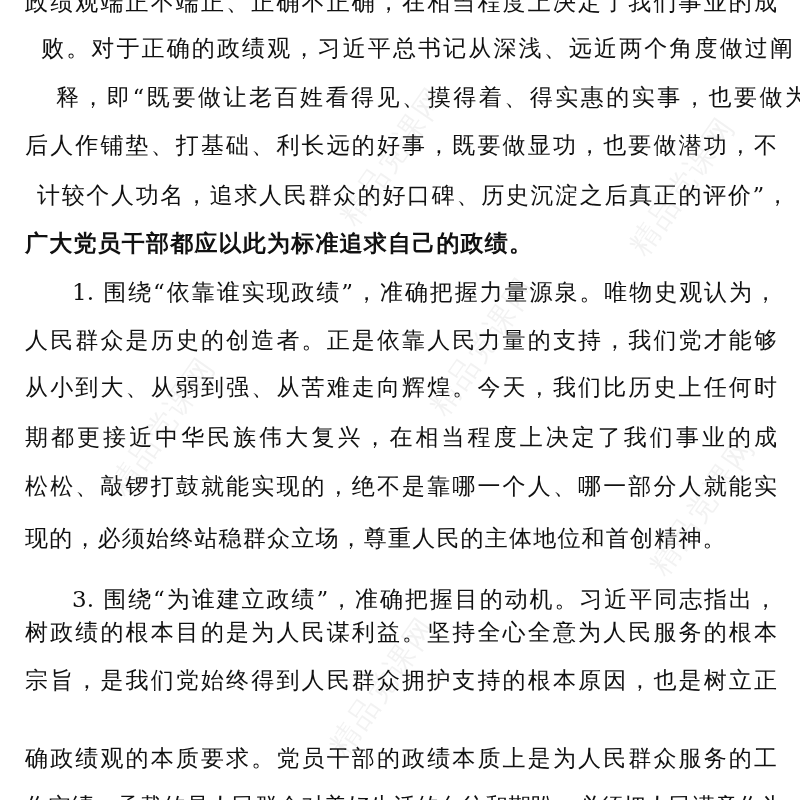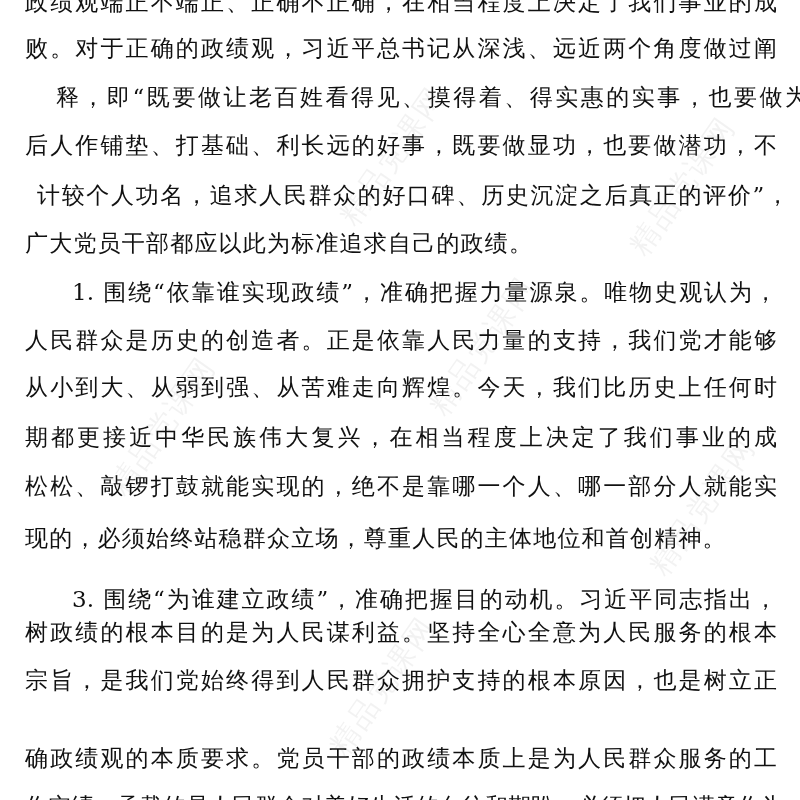--- a/index.html
+++ b/index.html
@@ -67,25 +67,25 @@
     <div class="wm" style="left:330px;top:210px;">精品党课网</div>
     <div class="wm" style="left:620px;top:240px;">精品党课网</div>
     <div class="wm" style="left:100px;top:480px;">精品党课网</div>
     <div class="wm" style="left:420px;top:400px;">精品党课网</div>
     <div class="wm" style="left:640px;top:560px;">精品党课网</div>
     <div class="wm" style="left:320px;top:740px;">精品党课网</div>
   </div>
 
   <div id="doc-body">
       <div class="line" style="top: -13px;">政绩观端正不端正、正确不正确，在相当程度上决定了我们事业的成</div>
-      <div class="line" style="top: 33px;">败。对于正确的政绩观，习近平总书记从深浅、远近两个角度做过阐</div>
+      <div class="line" style="top: 33px; margin-left: 16px;">败。对于正确的政绩观，习近平总书记从深浅、远近两个角度做过阐</div>
       <div class="line" style="top: 82px; margin-left: 31px;">释，即“既要做让老百姓看得见、摸得着、得实惠的实事，也要做为</div>
       <div class="line" style="top: 130px;">后人作铺垫、打基础、利长远的好事，既要做显功，也要做潜功，不</div>
       <div class="line" style="top: 180px; margin-left: 12px;">计较个人功名，追求人民群众的好口碑、历史沉淀之后真正的评价”，</div>
-      <div class="line last" style="top: 228px;">广大党员干部都应以此为标准追求自己的政绩。</div>
+      <div class="line last" style="top: 228px; font-weight: bold;">广大党员干部都应以此为标准追求自己的政绩。</div>
       <div class="line indent" style="top: 277px;">1. 围绕“依靠谁实现政绩”，准确把握力量源泉。唯物史观认为，</div>
       <div class="line" style="top: 325px;">人民群众是历史的创造者。正是依靠人民力量的支持，我们党才能够</div>
       <div class="line" style="top: 373px; font-family: Liberation Serif, serif;">从小到大、从弱到强、从苦难走向辉煌。今天，我们比历史上任何时</div>
       <div class="line" style="top: 422px;">期都更接近中华民族伟大复兴，在相当程度上决定了我们事业的成</div>
       <div class="line" style="top: 471px;">松松、敲锣打鼓就能实现的，绝不是靠哪一个人、哪一部分人就能实</div>
       <div class="line last" style="top: 523px;">现的，必须始终站稳群众立场，尊重人民的主体地位和首创精神。</div>
       <div class="line indent" style="top: 568px; margin-top: 16px;">3. 围绕“为谁建立政绩”，准确把握目的动机。习近平同志指出，</div>
       <div class="line" style="top: 617px;">树政绩的根本目的是为人民谋利益。坚持全心全意为人民服务的根本</div>
       <div class="line" style="top: 665px;">宗旨，是我们党始终得到人民群众拥护支持的根本原因，也是树立正</div>
       <div class="line" style="top: 743px;">确政绩观的本质要求。党员干部的政绩本质上是为人民群众服务的工</div>

